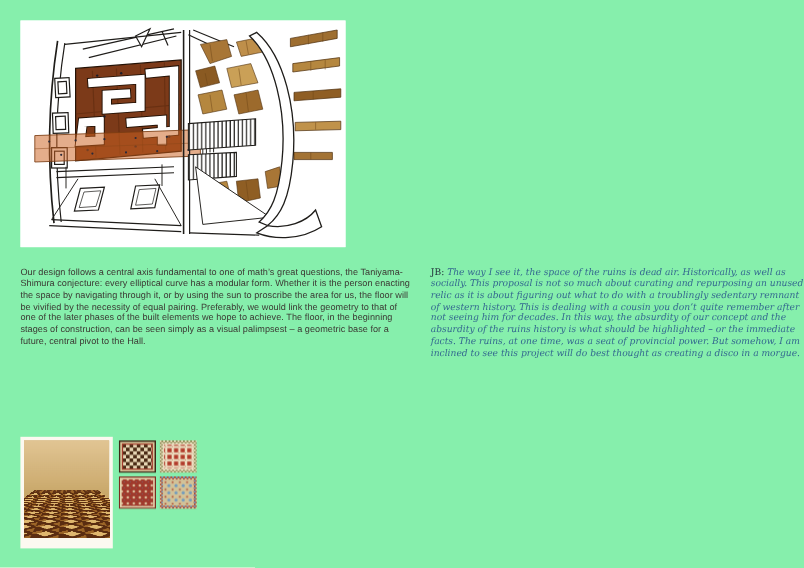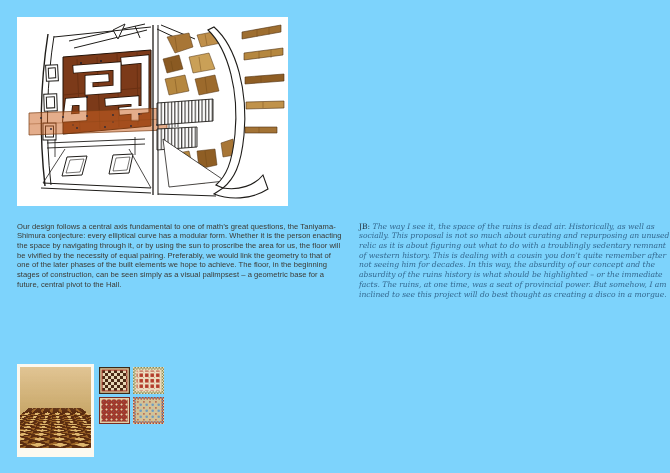--- a/index.html
+++ b/index.html
@@ -1,16 +1,16 @@
 <!DOCTYPE html>
 <html><head>
 <meta charset="utf-8">
 <style>
   html,body{margin:0;padding:0;background:#f8f4e5;}
-  .page{position:relative;width:670px;height:473px;background:#7dd3fc;
+  .page{position:relative;width:670px;height:473px;background:#86efac;
         font-family:"Liberation Sans",sans-serif;overflow:hidden;}
 
   
   figure{margin:0;}
   .sketch{position:absolute;left:17px;top:17px;width:271px;height:189px;background:#ffffff;}
   .sketch svg{display:block;width:271px;height:189px;}
 
   
   .left-col{position:absolute;left:17px;top:214px;width:328px;
             font-size:7.6px;line-height:9.7px;color:#3b3933;letter-spacing:.04px;}

